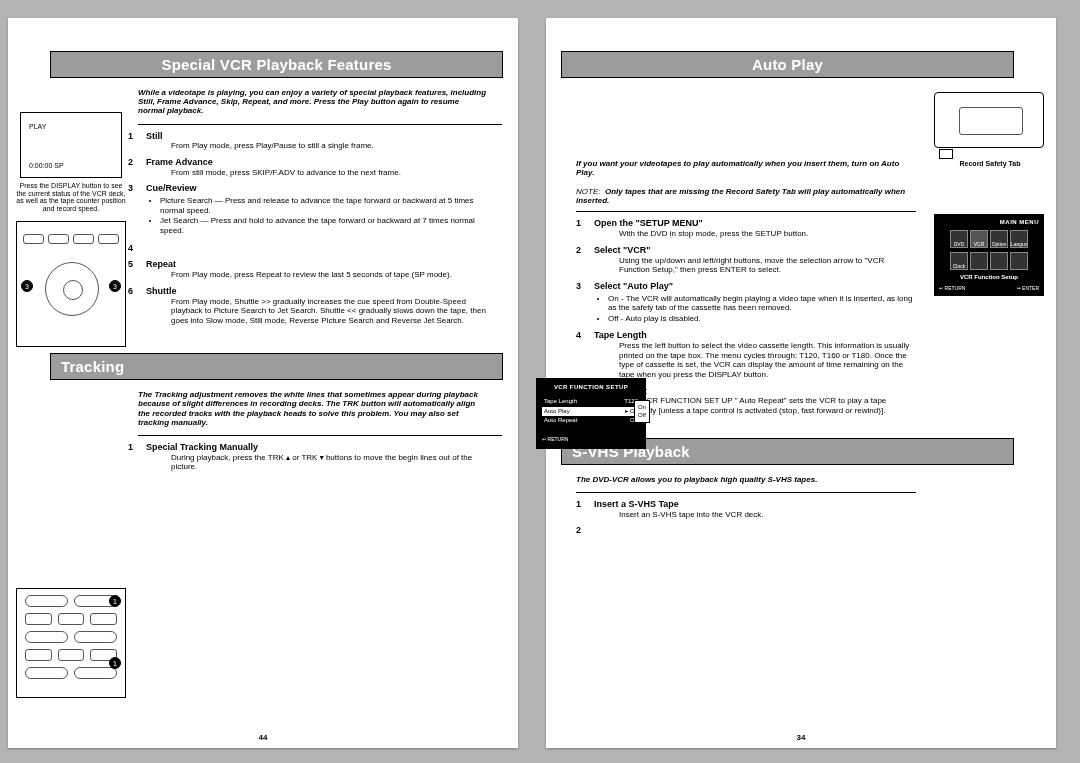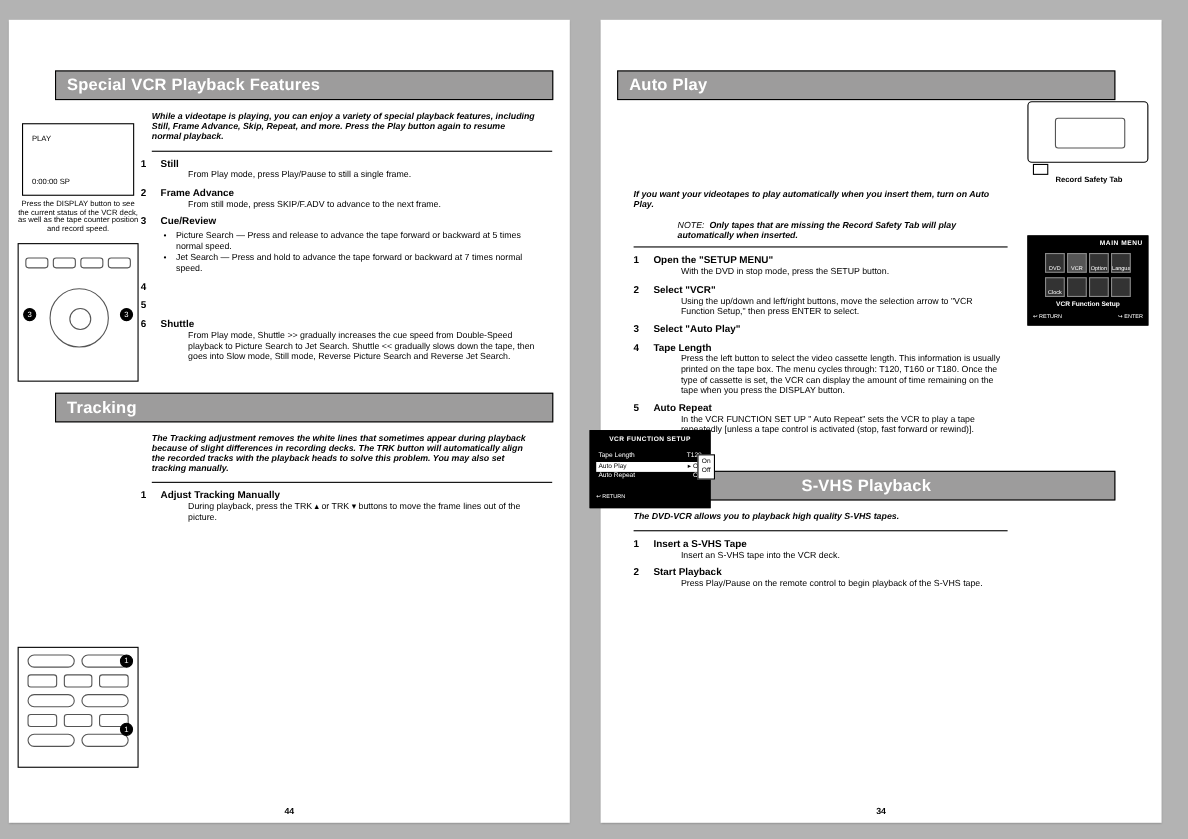--- a/index.html
+++ b/index.html
@@ -31,37 +31,36 @@
   .section-header {
     background: #9d9c9c;
     color: #fff;
     font-weight: bold;
     font-size: 15px;
     padding: 4px 10px;
     margin: 6px 15px 0 42px;
     border: 1px solid #000;
     letter-spacing: 0.2px;
   }
-  .section-header.first-on-page { margin-top: 16px; }
+  .section-header.first-on-page { margin-top: 3px; text-align: center; }
   .page-inner {
     position: absolute;
     top: 30px; left: 0; right: 0; bottom: 22px;
   }
   .intro {
     font-size: 8px;
     font-style: italic;
     font-weight: bold;
     padding: 10px 30px 6px 130px;
     line-height: 1.15;
   }
   .note-row {
     font-size: 8px;
     padding: 4px 30px 4px 130px;
     line-height: 1.15;
-    margin-left: 40px;
   }
   .note-row .note-label { font-weight: normal; font-style: italic; }
   .note-row .note-body { font-style: italic; font-weight: bold; }
   .hr {
     height: 1px; background: #000;
     margin: 2px 16px 0 130px;
   }
   .step {
     display: flex;
     padding: 6px 26px 0 120px;
@@ -278,20 +277,21 @@
             <li>Picture Search — Press and release to advance the tape forward or backward at 5 times normal speed.</li>
             <li>Jet Search — Press and hold to advance the tape forward or backward at 7 times normal speed.</li>
           </ul>
         </span>
       </div>
       <div class="step">
         <span class="num">4</span>
       </div>
       <div class="step">
         <span class="num">5</span>
+        <span><span class="title">Repeat</span><br><span class="body">From Play mode, press Repeat to review the last 5 seconds of tape (SP mode).</span></span>
       </div>
       <div class="step">
         <span class="num">6</span>
         <span><span class="title">Shuttle</span><br><span class="body">From Play mode, Shuttle &gt;&gt; gradually increases the cue speed from Double-Speed playback to Picture Search to Jet Search. Shuttle &lt;&lt; gradually slows down the tape, then goes into Slow mode, Still mode, Reverse Picture Search and Reverse Jet Search.</span></span>
       </div>
 
       <div class="section-header" style="margin-top:28px;">Tracking</div>
 
       <div class="side-figure" style="top: 540px;">
         <div class="remote2">
@@ -319,21 +319,21 @@
               <div class="pill"></div>
             </div>
           <div class="dot" style="right:4px;bottom:28px;">1</div>
         </div>
       </div>
 
       <div class="intro">The Tracking adjustment removes the white lines that sometimes appear during playback because of slight differences in recording decks. The TRK button will automatically align the recorded tracks with the playback heads to solve this problem. You may also set tracking manually.</div>
       <div class="hr"></div>
       <div class="step">
         <span class="num">1</span>
-        <span><span class="title">Adjust Tracking Manually</span><br><span class="body">During playback, press the TRK ▴ or TRK ▾ buttons to move the frame lines out of the picture.</span></span>
+        <span><span class="title">Special Tracking Manually</span><br><span class="body">During playback, press the TRK ▴ or TRK ▾ buttons to move the begin lines out of the picture.</span></span>
       </div>
 
     </div>
     <div class="pagenum left">44</div>
   </div>
 
   <div class="gutter"></div>
 
   <div class="page page-right">
     <div class="page-inner">
@@ -404,42 +404,45 @@
         <span class="num">1</span>
         <span><span class="title">Open the "SETUP MENU"</span><br><span class="body">With the DVD in stop mode, press the SETUP button.</span></span>
       </div>
       <div class="step">
         <span class="num">2</span>
         <span><span class="title">Select "VCR"</span><br><span class="body">Using the up/down and left/right buttons, move the selection arrow to "VCR Function Setup," then press ENTER to select.</span></span>
       </div>
       <div class="step">
         <span class="num">3</span>
         <span><span class="title">Select "Auto Play"</span><br>
+          <ul>
+            <li>On - The VCR will automatically begin playing a video tape when it is inserted, as long as the safety tab of the cassette has been removed.</li>
+            <li>Off - Auto play is disabled.</li>
+          </ul>
         </span>
       </div>
       <div class="step">
         <span class="num">4</span>
         <span><span class="title">Tape Length</span><br><span class="body">Press the left button to select the video cassette length. This information is usually printed on the tape box. The menu cycles through: T120, T160 or T180. Once the type of cassette is set, the VCR can display the amount of time remaining on the tape when you press the DISPLAY button.</span></span>
       </div>
       <div class="step">
         <span class="num">5</span>
         <span><span class="title">Auto Repeat</span><br><span class="body">In the VCR FUNCTION SET UP " Auto Repeat" sets the VCR to play a tape repeatedly [unless a tape control is activated (stop, fast forward or rewind)].</span></span>
       </div>
 
-      <div class="section-header" style="margin-top:32px;text-align:center;">S-VHS Playback</div>
+      <div class="section-header" style="margin-top:22px;">S-VHS Playback</div>
 
       <div class="intro">The DVD-VCR allows you to playback high quality S-VHS tapes.</div>
       <div class="hr"></div>
 
       <div class="step">
         <span class="num">1</span>
         <span><span class="title">Insert a S-VHS Tape</span><br><span class="body">Insert an S-VHS tape into the VCR deck.</span></span>
       </div>
       <div class="step">
         <span class="num">2</span>
-        <span><span class="title">Start Playback</span><br><span class="body">Press Play/Pause on the remote control to begin playback of the S-VHS tape.</span></span>
       </div>
 
     </div>
     <div class="pagenum right">34</div>
   </div>
 
 </div>
 
 </body></html>

